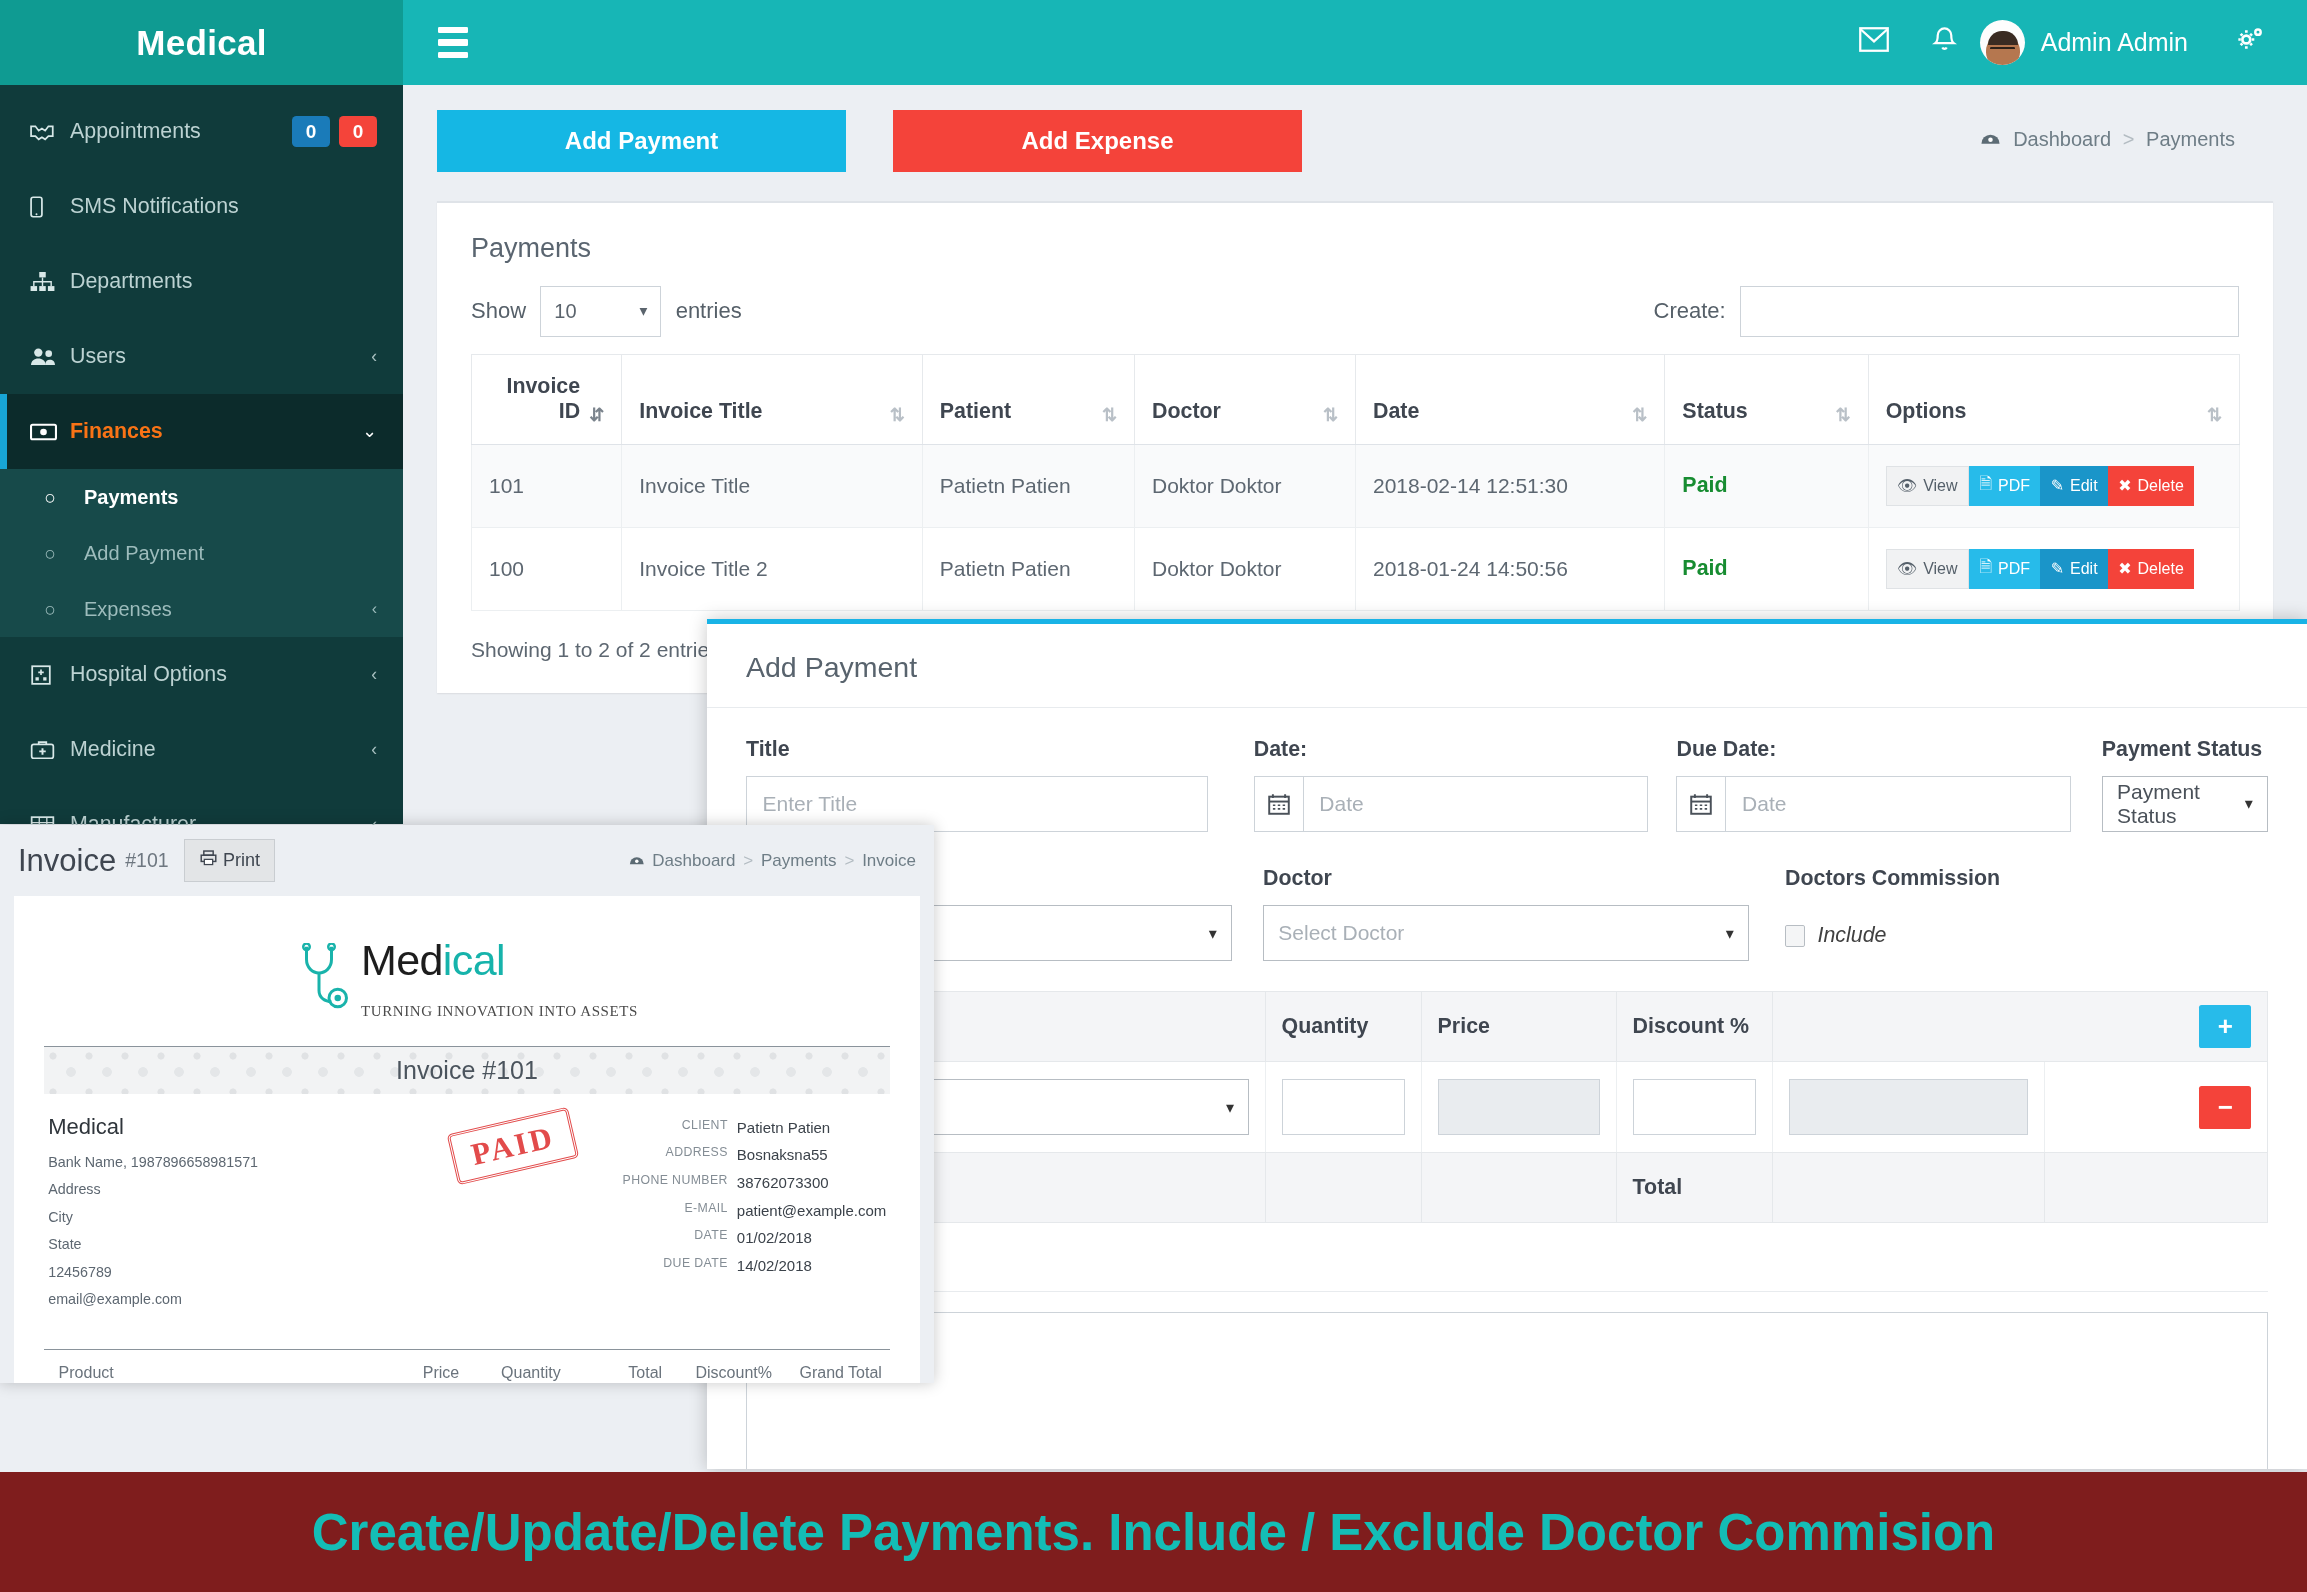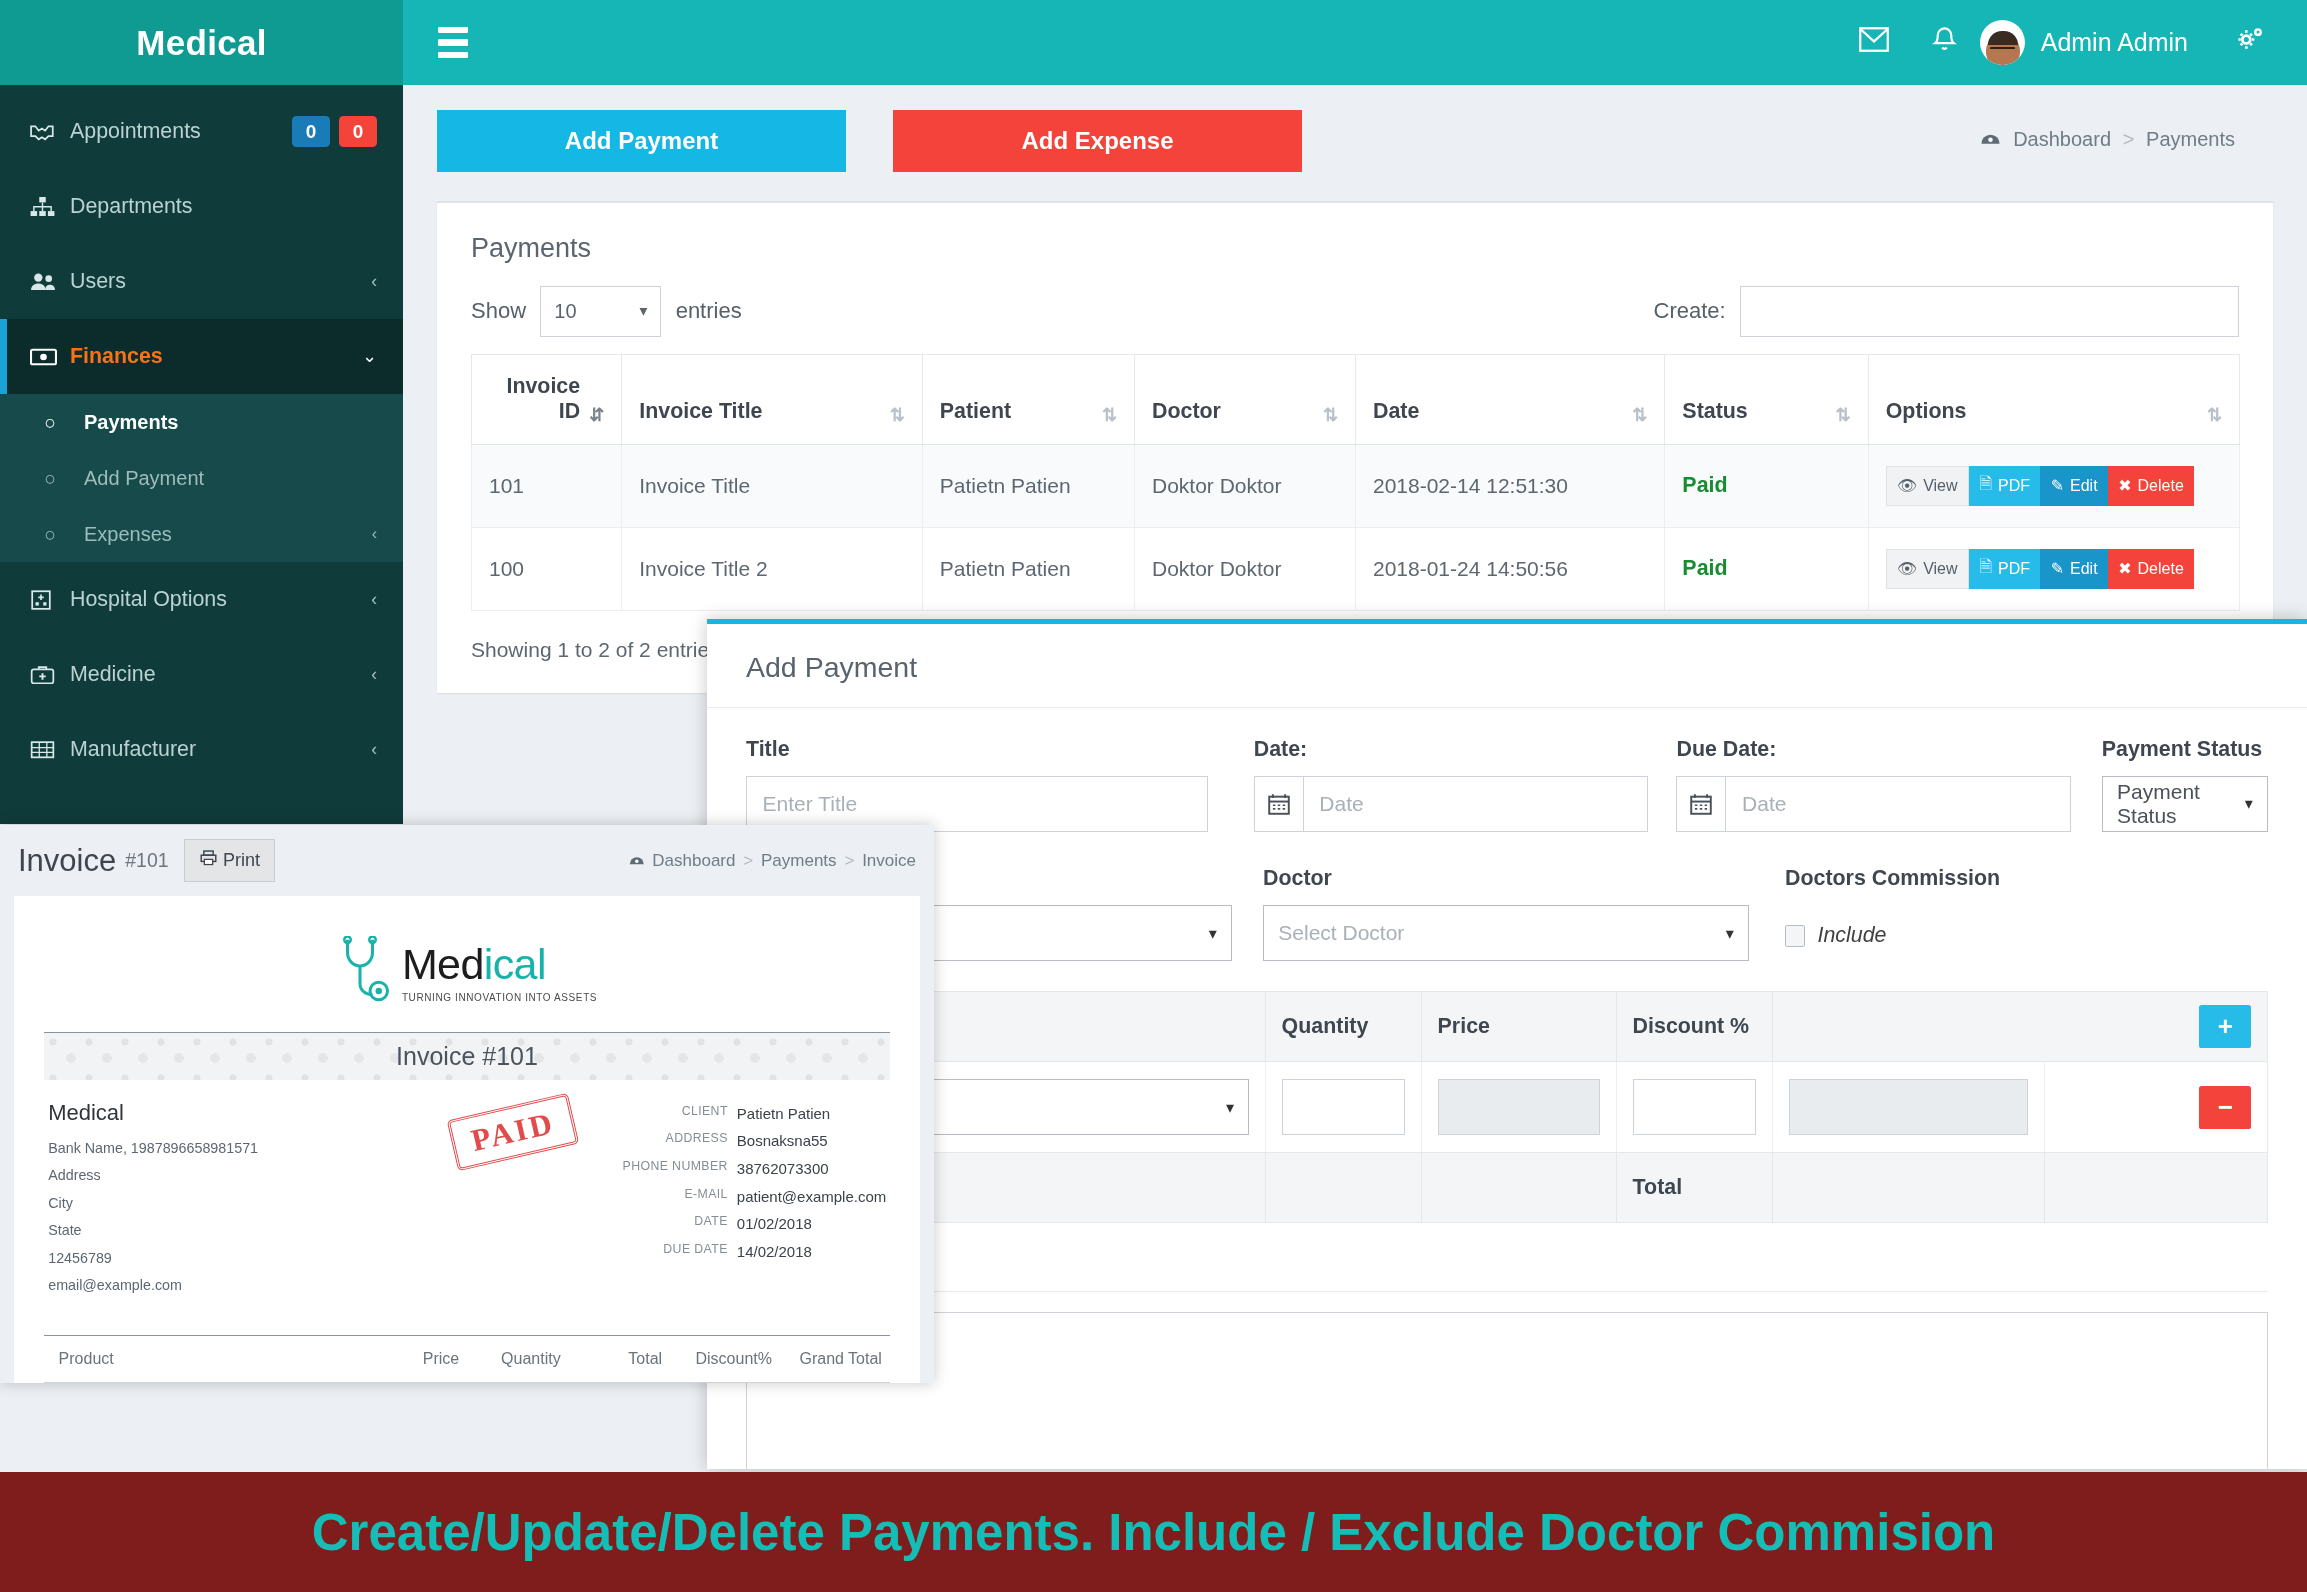--- a/index.html
+++ b/index.html
@@ -139,21 +139,21 @@
   .inv-num { font-size:19.5px; color:#6e7780; margin-left:9px; }
   .print-btn { margin-left:15.6px; height:43px; padding:0 14.3px; background:#e3e5e7; border:0.6px solid #c9cdd1;
                display:flex; align-items:center; gap:6.5px; font-size:18px; color:#3f4650; cursor:pointer; }
   .inv-crumbs { margin-left:auto; display:flex; align-items:center; gap:7.8px; font-size:17px; color:#6e7d86; }
   .inv-sheet { margin:0 14.3px; background:#fff; padding:30px 30px 0 30px; height:100%; }
   .logo-wrap { display:flex; justify-content:center; align-items:center; padding:10.4px 0 26px 0; }
   .steth { width:56px; height:70px; position:relative; margin-right:9px; }
   .logo-text { font-size:43px; letter-spacing:-0.6px; }
   .logo-med { color:#1d1d1d; }
   .logo-ical { color:#16b3ab; }
-  .logo-tag { font-size:10px; color:#4b4b4b; letter-spacing:0.6px; margin-top:3px; }
+  .logo-tag { font-size:15px; color:#4b4b4b; letter-spacing:0.6px; margin-top:18px;font-family:Liberation Serif, serif; }
   .pattern-bar { border-top:1.9px solid #8a939b; background:#f2f3f4; height:48px; display:flex; align-items:center;
                  justify-content:center;
                  background-image:radial-gradient(circle at 9px 9px, #e0e2e4 3.2px, transparent 3.9px),
                                   radial-gradient(circle at 27px 25px, #e4e6e8 4.5px, transparent 5.2px);
                  background-size:36px 36px; }
   .pattern-bar span { font-size:25px; color:#4b545d; }
   .inv-parties { display:flex; padding:19.5px 3.9px 0 3.9px; }
   .party-left { width:45%; }
   .party-name { font-size:22px; color:#2f353b; margin-bottom:9px; }
   .party-line { font-size:14.3px; color:#5d6771; line-height:1.92; }
@@ -193,20 +193,29 @@
                 <path d="M1 4h4l3 4 3-2 3 2 3-4h4v9h-4l-3 3-3-2-3 2-3-3H1z" stroke="#d8e8e8" stroke-width="1.6" fill="none"></path>
               </svg>
           </span>
           <span class="lbl">Appointments</span>
           <span class="badges">
             <span class="badge blue">0</span>
             <span class="badge red">0</span>
           </span>
         </div>
 
+        <div class="nav-item">
+          <span class="ico">
+            <svg width="13" height="22" viewBox="0 0 12 20">
+                <rect x="1" y="1" width="10" height="18" rx="2" stroke="#d8e8e8" stroke-width="1.6" fill="none"></rect>
+                <circle cx="6" cy="16.6" r="0.9" fill="#d8e8e8"></circle>
+              </svg>
+          </span>
+          <span class="lbl">SMS Notifications</span>
+        </div>
 
         <div class="nav-item">
           <span class="ico">
             <svg width="25" height="19.5" viewBox="0 0 22 18">
                 <rect x="8" y="0" width="6" height="5" fill="#d8e8e8"></rect>
                 <rect x="0" y="13" width="6" height="5" fill="#d8e8e8"></rect>
                 <rect x="8" y="13" width="6" height="5" fill="#d8e8e8"></rect>
                 <rect x="16" y="13" width="6" height="5" fill="#d8e8e8"></rect>
                 <path d="M11 5v4M3 13v-4h16v4M11 9v4" stroke="#d8e8e8" stroke-width="1.3" fill="none"></path>
               </svg>

